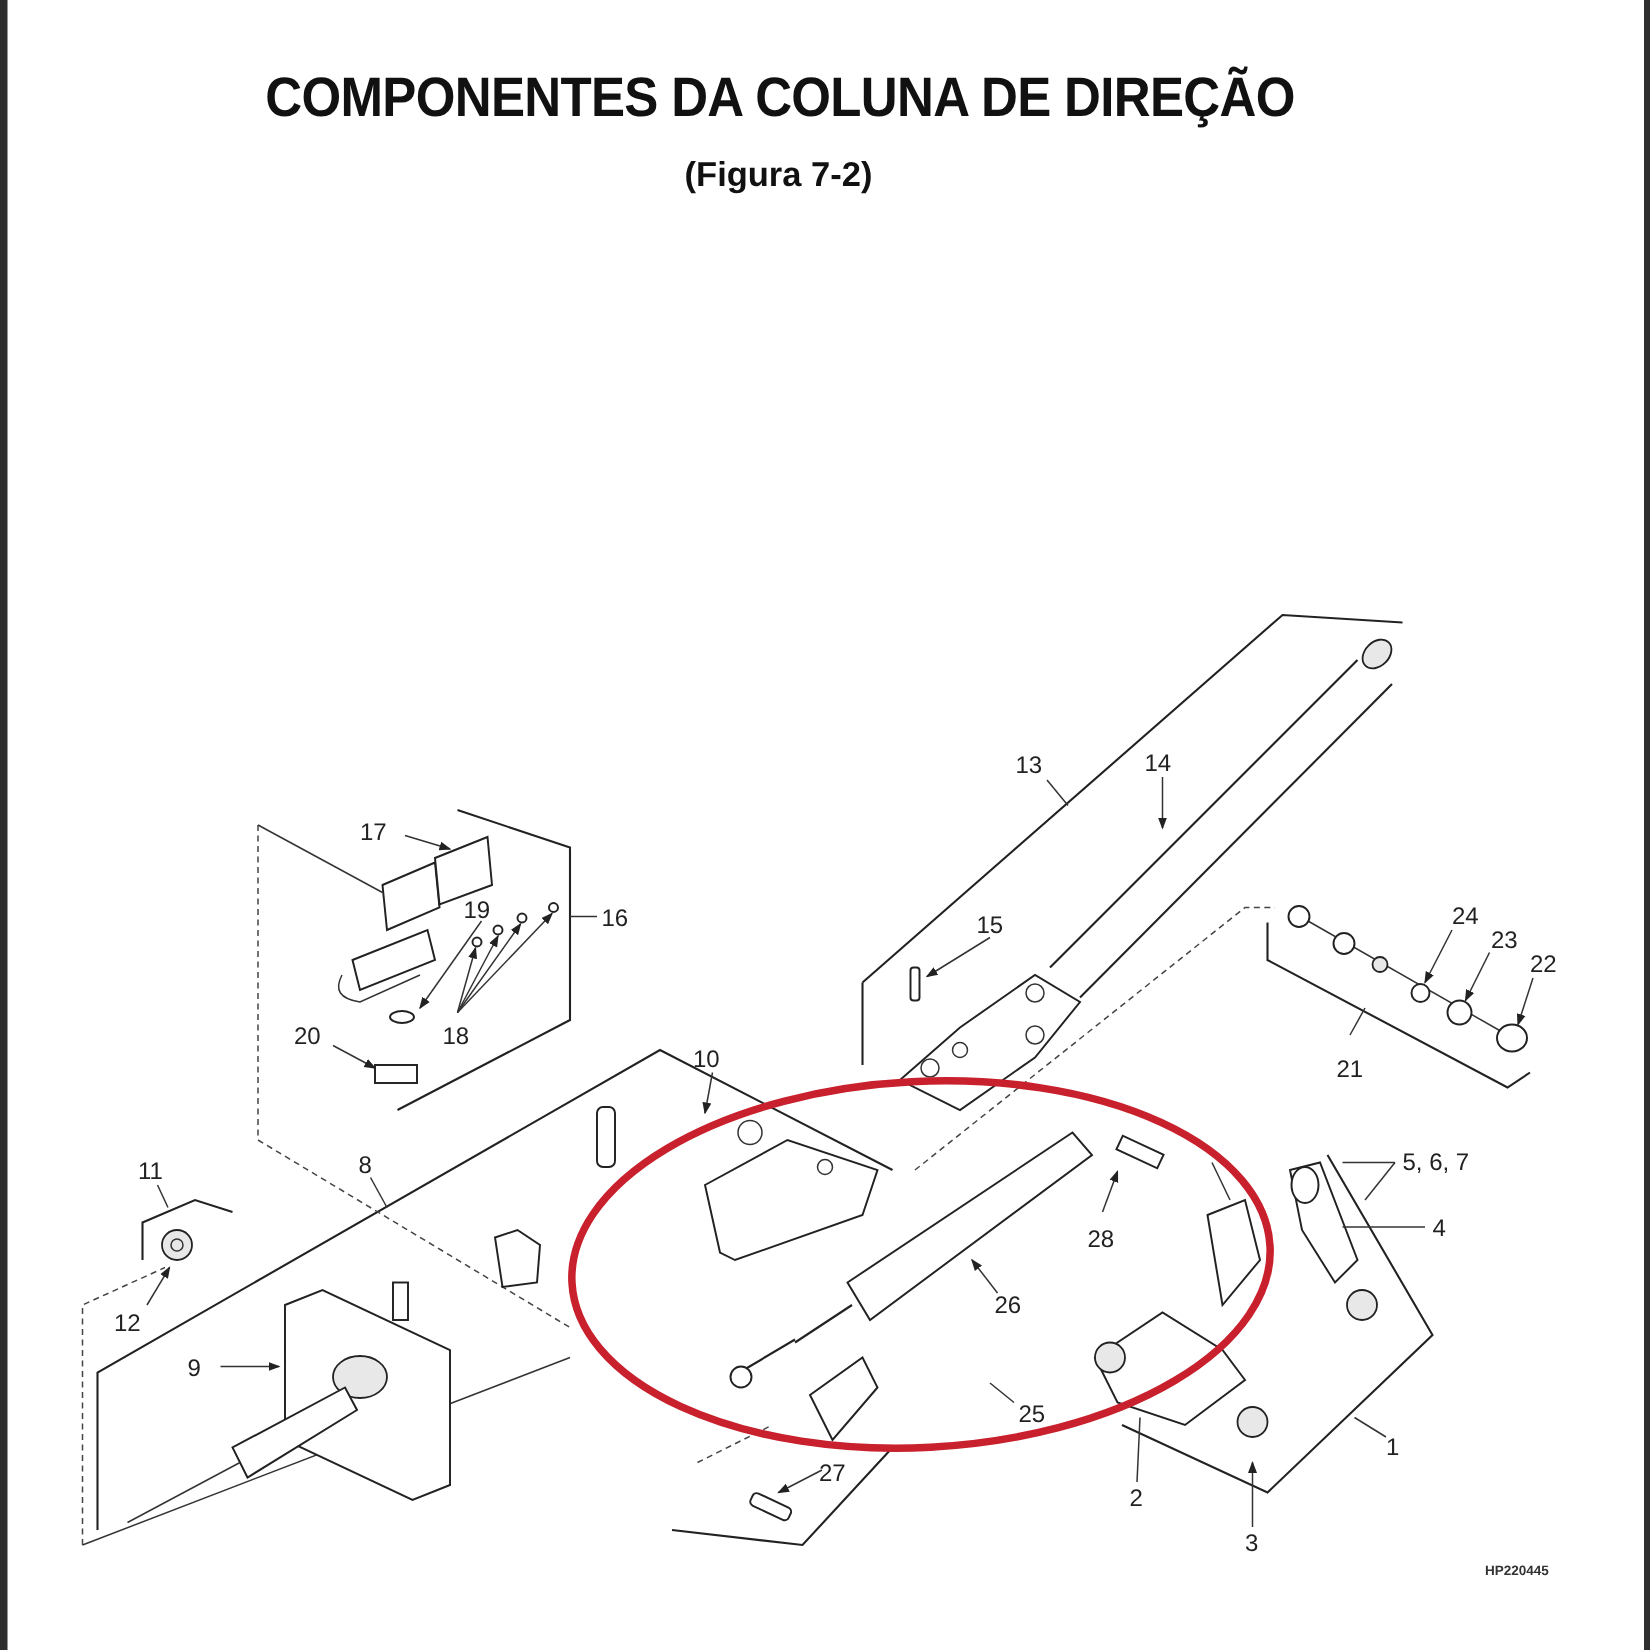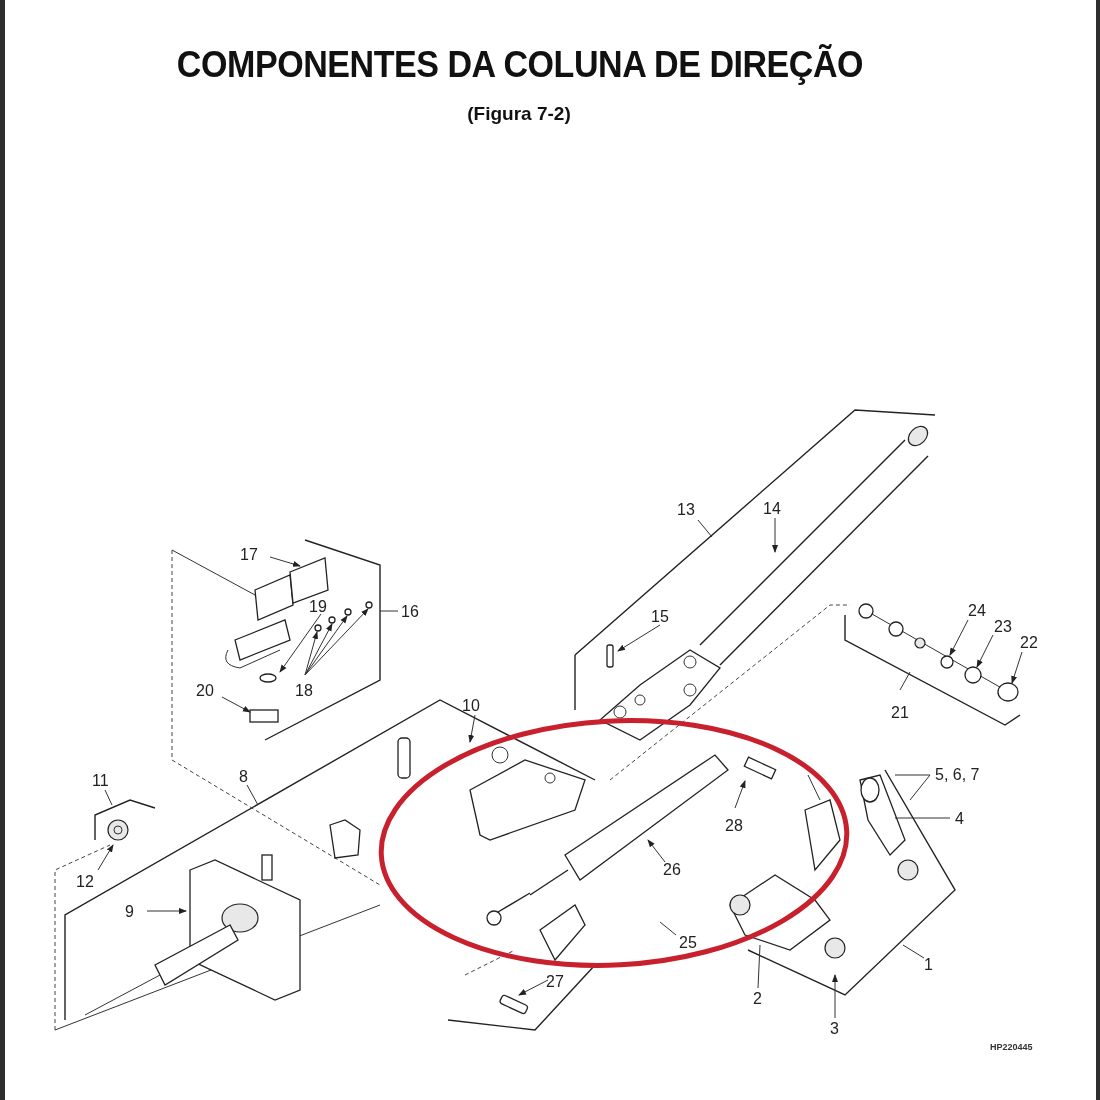--- a/index.html
+++ b/index.html
@@ -9,21 +9,21 @@
   }
   .edge-left { position: absolute; left: 0; top: 0; width: 5px; height: 1100px; background: #2e2e2e; }
   .edge-right { position: absolute; right: 0; top: 0; width: 4px; height: 1100px; background: #2e2e2e; }
   .title {
     position: absolute; left: 0; top: 44px; width: 1040px; text-align: center;
     font-size: 37px; font-weight: bold; color: #111; letter-spacing: -0.5px;
     transform: scaleX(0.92); transform-origin: 520px 0;
   }
   .subtitle {
     position: absolute; left: 0; top: 103px; width: 1038px; text-align: center;
-    font-size: 19px; font-weight: bold; color: #111;
+    font-size: 23px; font-weight: bold; color: #111;
   }
   svg.diagram { position: absolute; left: 0; top: 0; }
   .callout { font-family: "Liberation Sans", sans-serif; font-size: 16px; fill: #222; }
   .ref-code { font-family: "Liberation Sans", sans-serif; font-size: 9px; font-weight: bold; fill: #333; }
   .ln { stroke: #222; stroke-width: 1.4; fill: none; }
   .thin { stroke: #333; stroke-width: 1; fill: none; }
   .dash { stroke: #444; stroke-width: 1; fill: none; stroke-dasharray: 4 3; }
   .part { stroke: #222; stroke-width: 1.3; fill: #fff; }
   .part-grey { stroke: #222; stroke-width: 1.2; fill: #e8e8e8; }
 </style>

